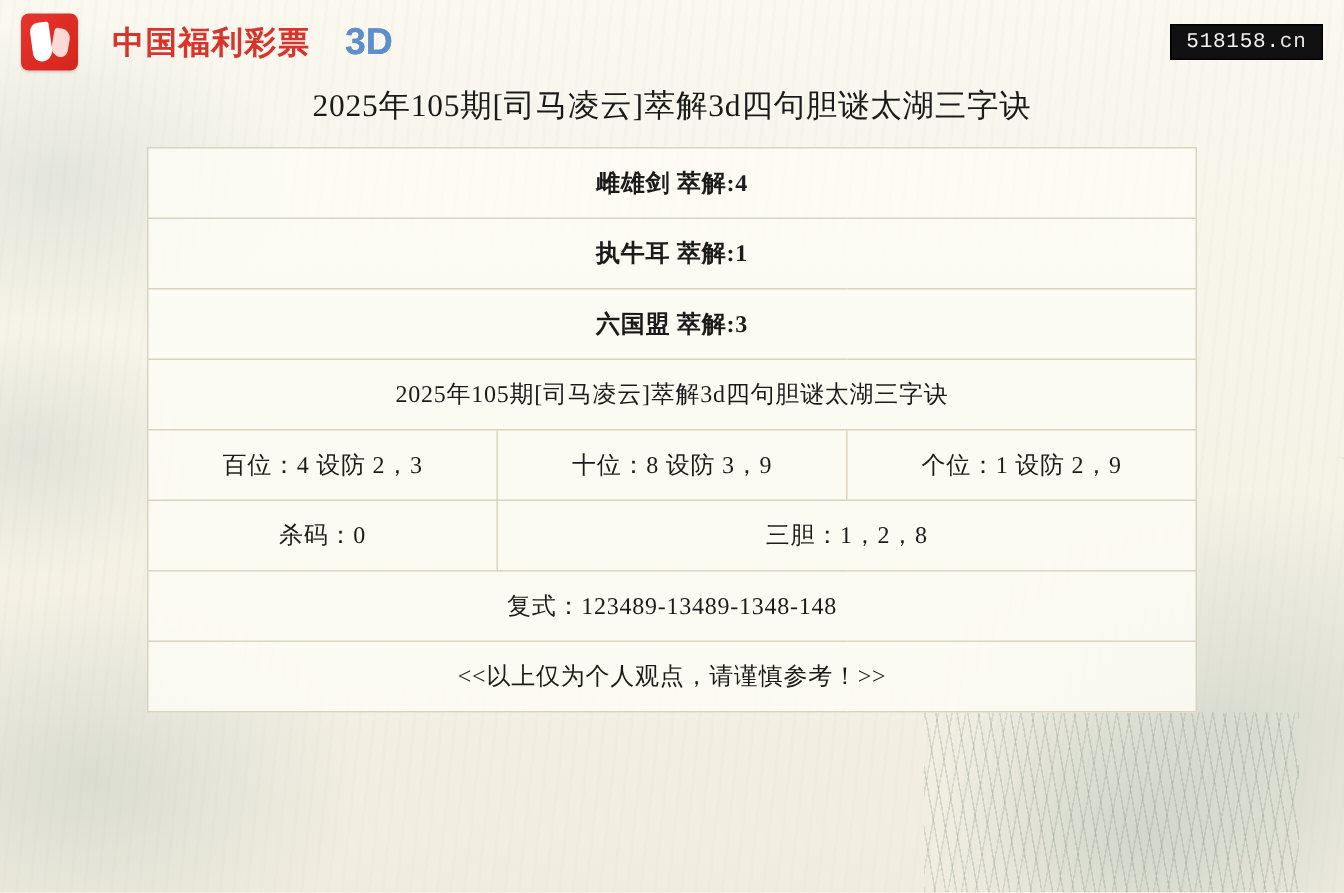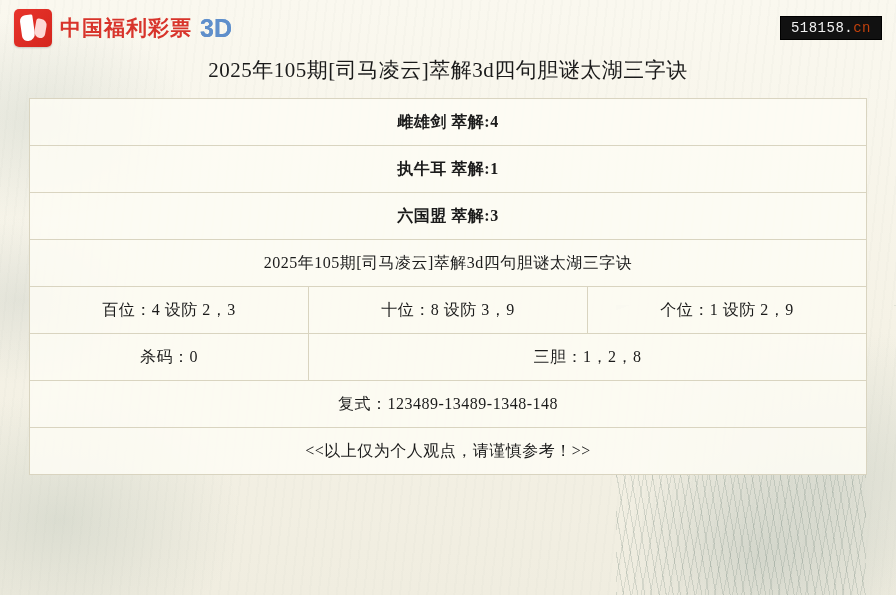--- a/index.html
+++ b/index.html
@@ -72,21 +72,21 @@
     height: 50px;
     padding: 6px 14px 0 14px;
     box-sizing: border-box;
     display: flex;
     align-items: center;
     justify-content: space-between;
   }
   .brand {
     display: flex;
     align-items: center;
-    gap: 8px;
+    gap: 23px;
   }
   .brand-logo {
     width: 38px;
     height: 38px;
     border-radius: 5px;
     background: linear-gradient(135deg, #e8342c 0%, #d4251d 100%);
     position: relative;
     flex: none;
     box-shadow: 0 1px 2px rgba(0,0,0,.18);
   }
@@ -128,37 +128,37 @@
   }
   .site-badge {
     background: #111;
     color: #f1f1f1;
     font-family: "Liberation Mono", "DejaVu Sans Mono", monospace;
     font-size: 14px;
     padding: 3px 10px;
     border: 1px solid #000;
     letter-spacing: .5px;
   }
-  .site-badge .dotcn { color: #c2410c; }
+  .site-badge .dotcn { color: #e5e5e5; }
 
   
   .page-title {
     position: relative;
     text-align: center;
     font-size: 21px;
     color: #1a1a1a;
     font-weight: normal;
     margin: 6px 0 14px 0;
     letter-spacing: .5px;
   }
 
   
   .table-wrap {
     position: relative;
-    width: 838px;
+    width: 700px;
     margin: 0 auto;
   }
   table.main {
     width: 100%;
     border-collapse: collapse;
     background: rgba(253, 252, 244, 0.88);
     table-layout: fixed;
   }
   table.main td {
     border: 1px solid #d9d4c0;

